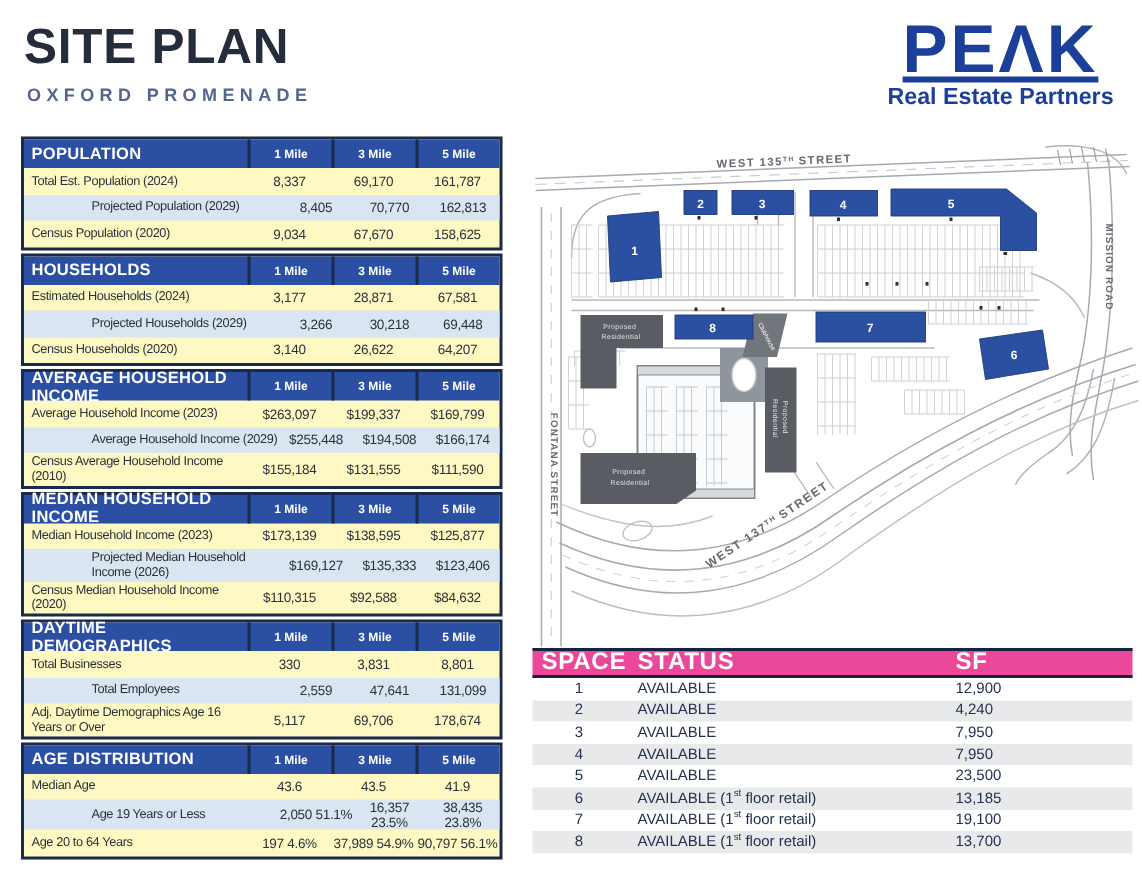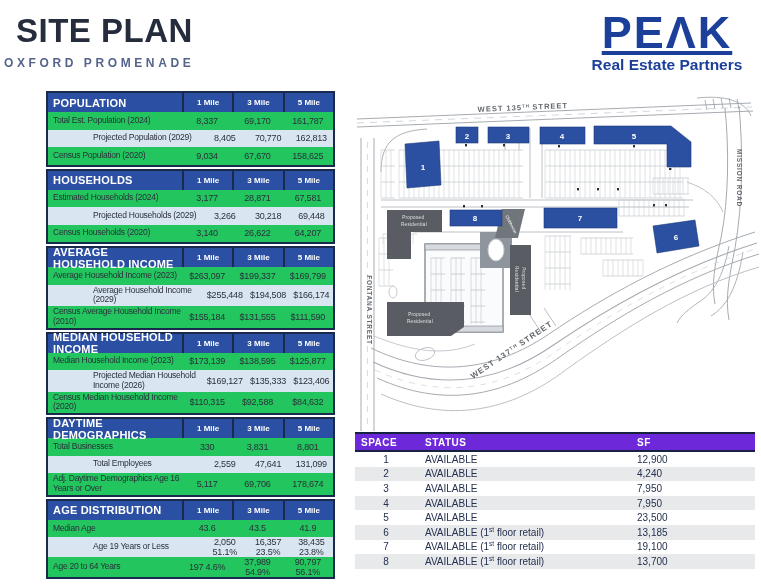--- a/index.html
+++ b/index.html
@@ -7,47 +7,47 @@
     width:761px;height:588px;position:relative;overflow:hidden;
     background:#ffffff;font-family:"Liberation Sans",sans-serif;
     -webkit-font-smoothing:antialiased;
   }
   
   .page-title{
     position:absolute;left:16px;top:12px;
     font-size:33px;font-weight:800;letter-spacing:.5px;color:#252c3b;
   }
   .page-subtitle{
-    position:absolute;left:4px;top:56px;
+    position:absolute;left:18px;top:56px;
     font-size:12px;font-weight:700;letter-spacing:3.6px;color:#55648c;
   }
   .logo{position:absolute;right:16px;top:8px;width:156px;text-align:center;color:#1c3f9a;}
   .logo-text{font-size:45px;font-weight:700;letter-spacing:2px;line-height:1.1;text-decoration:underline;}
   .logo-tagline{font-size:15.5px;font-weight:700;margin-top:-2px;}
   
   #demo-tables{
     position:absolute;left:14px;top:91px;width:321px;
     display:flex;flex-direction:column;gap:2px;
   }
-  .dtable{border:2px solid #1a2a4d;background:#22c55e;margin-left:32px;}
+  .dtable{border:2px solid #1a2a4d;background:#fef9c3;}
   .dt-head{display:flex;background:#2b4fa3;color:#fff;height:19px;align-items:stretch;}
   .dt-title{flex:0 0 47%;font-weight:700;font-size:11px;letter-spacing:.2px;
     display:flex;align-items:center;padding-left:5px;box-sizing:border-box;}
   .dt-col{flex:1;font-weight:700;font-size:8px;
     border-left:2px solid #1a2a4d;display:flex;align-items:center;justify-content:center;}
   .dt-row{display:flex;min-height:17.5px;align-items:center;color:#2b303a;}
   .dt-row.alt{background:#d9e6f2;padding-left:40px;}
   .dt-label{flex:0 0 47%;font-size:8.5px;letter-spacing:-.25px;line-height:1.15;
     padding:1px 1px 1px 5px;box-sizing:border-box;}
   .dt-val{flex:1;text-align:center;font-size:9px;letter-spacing:-.2px;}
   
   #space-table{position:absolute;left:355px;top:432px;width:400px;}
-  .sp-head{display:flex;background:#6d28d9;color:#fff;height:16px;align-items:center;
+  .sp-head{display:flex;background:#ec4899;color:#fff;height:16px;align-items:center;
     border-top:2px solid #17223f;border-bottom:2px solid #17223f;
-    font-weight:700;font-size:10px;letter-spacing:.5px;}
+    font-weight:700;font-size:16px;letter-spacing:.5px;}
   .sp-c1{width:62px;box-sizing:border-box;}
   .sp-c2{flex:1;box-sizing:border-box;padding-left:8px;}
   .sp-c3{width:118px;box-sizing:border-box;}
   .sp-head .sp-c1{padding-left:6px;}
   .sp-head .sp-c2{padding-left:8px;}
   #space-rows .sp-row{display:flex;height:14.6px;align-items:center;
     font-size:10px;color:#23304f;}
   #space-rows .sp-row.alt{background:#e8e9eb;}
   #space-rows .sp-c1{text-align:center;}
   sup{font-size:6.5px;line-height:0;}

